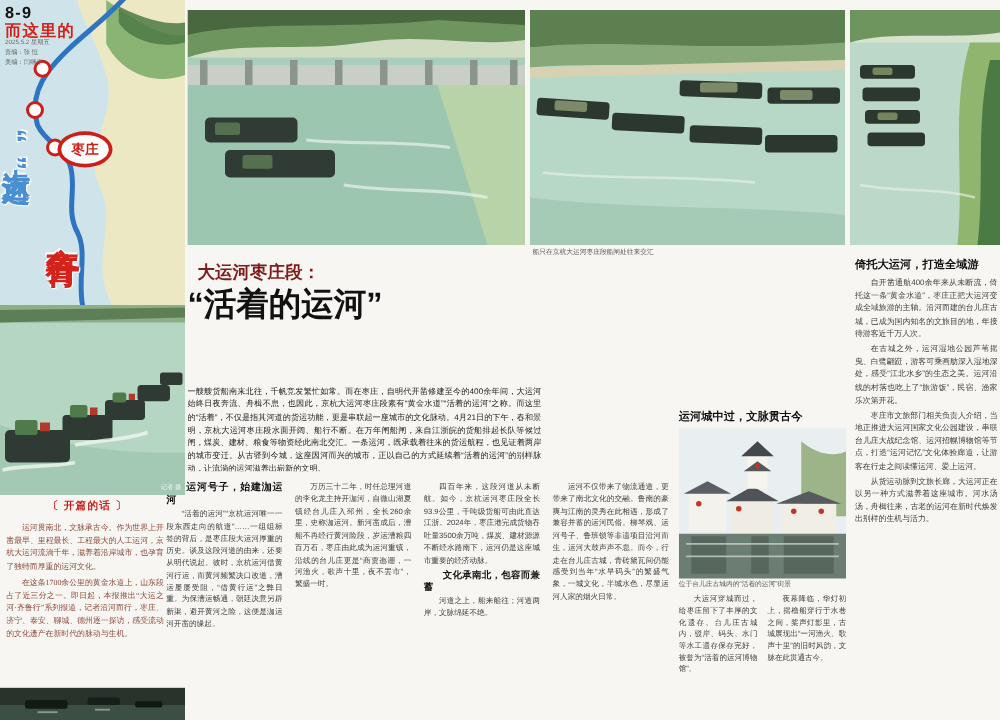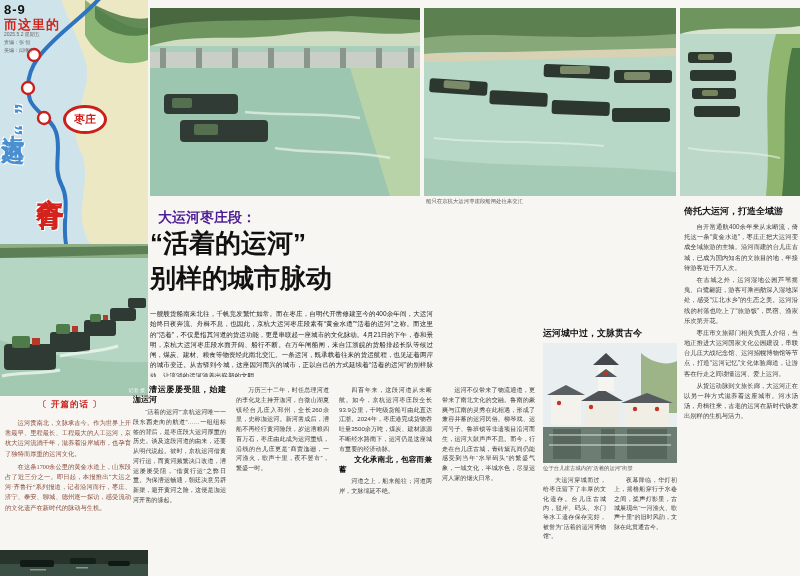--- a/index.html
+++ b/index.html
@@ -3,40 +3,40 @@
 <meta charset="utf-8">
 <style>
   html,body{margin:0;padding:0;background:#888;}
   .page{position:relative;width:800px;height:576px;background:#f7f6f2;overflow:hidden;
         font-family:"Liberation Sans",sans-serif;color:#333;}
   .abs{position:absolute;}
   
   .pageno{left:4px;top:2px;font-size:13px;font-weight:900;color:#111;letter-spacing:1px;}
   .papername{left:4px;top:16px;font-size:13px;font-weight:900;color:#d3231c;letter-spacing:1px;}
   .tiny{font-size:5px;color:#666;line-height:1.5;}
-  .badge{left:63px;top:105px;width:44px;height:29px;background:#fff;border:3px solid #cc1f1a;
+  .badge{left:46px;top:105px;width:44px;height:29px;background:#fff;border:3px solid #cc1f1a;
          border-radius:50%;display:flex;align-items:center;justify-content:center;
          font-size:11px;font-weight:900;color:#cc1f1a;box-sizing:border-box;}
   .vtitle-blue{left:1px;top:103px;writing-mode:vertical-rl;font-size:23px;font-weight:900;
          color:#4a8fd0;letter-spacing:2px;line-height:1.05;
          text-shadow:0 0 2px #fff,1px 1px 0 #fff,-1px -1px 0 #fff;}
   .vtitle-red{left:36px;top:176px;writing-mode:vertical-rl;font-size:27px;font-weight:900;
          color:#d3231c;letter-spacing:3px;line-height:1.0;
          text-shadow:0 0 2px #fff,1px 1px 0 #fff,-1px -1px 0 #fff;}
   .photo{overflow:hidden;background:#cfe0d5;}
   .photo svg{display:block;}
   .credit{right:3px;bottom:3px;font-size:5px;color:#fff;opacity:.85;position:absolute;}
   .open-label{left:14px;top:399px;width:112px;text-align:center;font-size:8.5px;
          font-weight:700;color:#cc1f1a;letter-spacing:1px;}
   .open-text{left:5px;top:418px;width:126px;height:128px;overflow:hidden;
          font-family:"Liberation Serif",serif;font-size:6.3px;line-height:1.62;
          color:#8a4a3c;text-align:justify;}
   .open-text p{margin:0 0 3px 0;text-indent:2em;}
   
-  .kicker{left:158px;top:209px;font-size:14px;font-weight:800;color:#4c1d95;text-align:right;}
+  .kicker{left:158px;top:209px;font-size:14px;font-weight:800;color:#7f1d1d;text-align:right;}
   .hl{left:150px;font-size:26px;font-weight:900;color:#111;letter-spacing:0px;
       font-family:"Liberation Sans",sans-serif;}
   .hl1{top:226px;}
   .hl2{top:261px;}
   .intro{left:150px;top:309px;width:283px;height:68px;overflow:hidden;font-size:6.5px;
       line-height:1.58;color:#222;text-align:justify;}
   
   .cols{left:133px;top:385px;width:404px;height:189px;display:flex;gap:10px;overflow:hidden;}
   .col{width:93px;flex:0 0 93px;font-size:6.1px;line-height:1.6;color:#3c3c3c;
        text-align:justify;overflow:hidden;}
@@ -215,30 +215,29 @@
       <g stroke="#e8f4ea" stroke-width="2" opacity="0.6" fill="none">
           <path d="M8,140 C40,146 70,142 100,150"></path>
         </g>
     </svg>
   </div>
 
   <div class="abs" style="left:426px;top:198px;width:248px;font-size:5.4px;color:#555;">船只在京杭大运河枣庄段船闸处往来交汇</div>
 
   <div class="abs kicker">大运河枣庄段：</div>
   <div class="abs hl hl1">“活着的运河”</div>
-  <div class="abs hl hl2">别样的城市脉动</div>
 
   <div class="abs intro">
     <span>一艘艘货船南来北往，千帆竞发繁忙如常。而在枣庄，自明代开凿修建至今的400余年间，大运河始终日夜奔流、舟楫不息，也因此，京杭大运河枣庄段素有“黄金水道”“活着的运河”之称。而这里的“活着”，不仅是指其河道的货运功能，更是串联起一座城市的文化脉动。4月21日的下午，春和景明，京杭大运河枣庄段水面开阔、船行不断。在万年闸船闸，来自江浙皖的货船排起长队等候过闸，煤炭、建材、粮食等物资经此南北交汇。一条运河，既承载着往来的货运航程，也见证着两岸的城市变迁。从古驿到今城，这座因河而兴的城市，正以自己的方式延续着“活着的运河”的别样脉动，让流淌的运河滋养出崭新的文明。</span>
     
   </div>
 
   <div class="abs cols">
     <div class="col">
-      <p class="subhead">漕运屡屡受阻，始建泇运河</p>
+      <p class="subhead">运河号子，始建泇运河</p>
       <p>“活着的运河”“京杭运河唯一一段东西走向的航道”……一组组标签的背后，是枣庄段大运河厚重的历史。谈及这段河道的由来，还要从明代说起。彼时，京杭运河借黄河行运，而黄河频繁决口改道，漕运屡屡受阻，“借黄行运”之弊日重。为保漕运畅通，朝廷决意另辟新渠，避开黄河之险，这便是泇运河开凿的缘起。</p>
     </div>
     <div class="col">
       <p>万历三十二年，时任总理河道的李化龙主持开泇河，自微山湖夏镇经台儿庄入邳州，全长260余里，史称泇运河。新河凿成后，漕船不再经行黄河险段，岁运漕粮四百万石，枣庄由此成为运河重镇，沿线的台儿庄更是“商贾迤逦，一河渔火，歌声十里，夜不罢市”，繁盛一时。</p>
     </div>
     <div class="col">
       <p>四百年来，这段河道从未断航。如今，京杭运河枣庄段全长93.9公里，千吨级货船可由此直达江浙。2024年，枣庄港完成货物吞吐量3500余万吨，煤炭、建材源源不断经水路南下，运河仍是这座城市重要的经济动脉。</p>
       <p class="subhead2">文化承南北，包容而兼蓄</p>
       <p>河道之上，船来船往；河道两岸，文脉绵延不绝。</p>
     </div>

